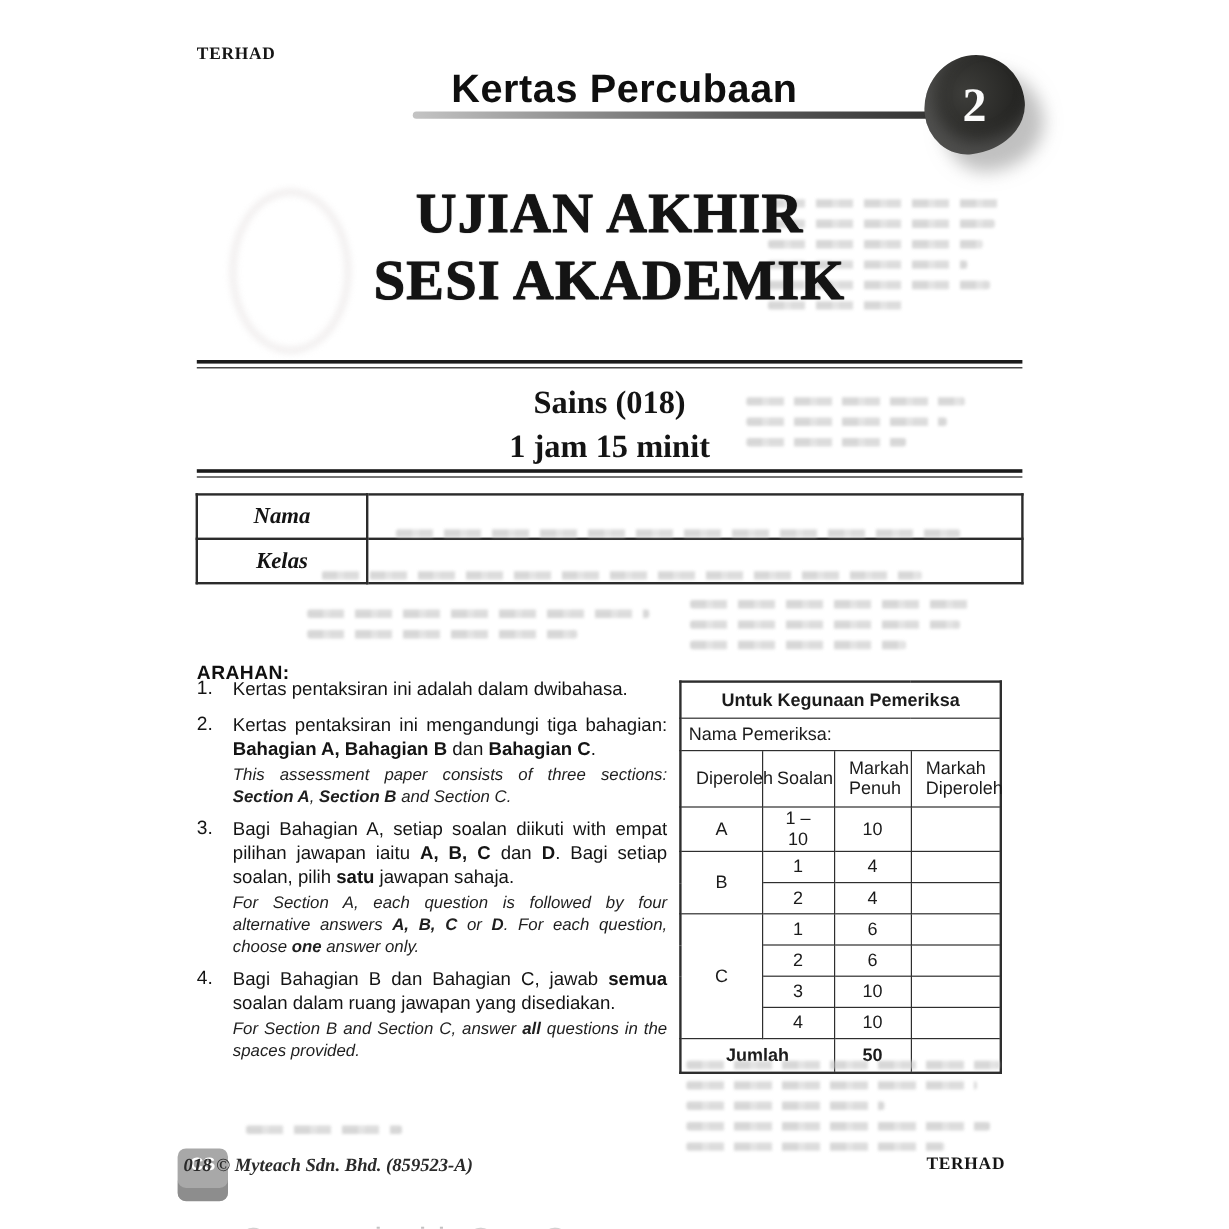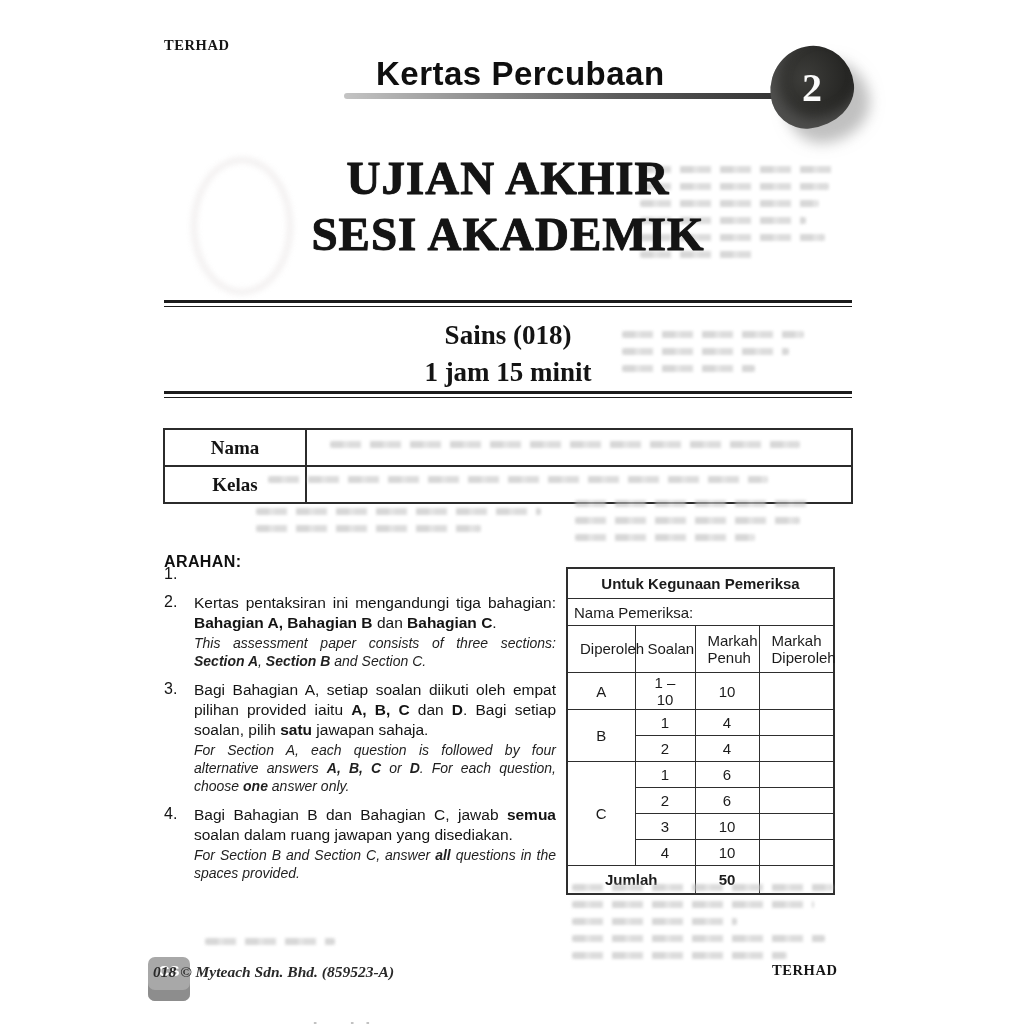--- a/index.html
+++ b/index.html
@@ -99,21 +99,21 @@
   <div>SESI AKADEMIK</div>
 </div>
 
 <div class="abs rule" style="left:164px;top:300px;width:688px;"></div>
 <div class="abs subject" style="left:165px;top:317px;">
   <div>Sains (018)</div>
   <div>1 jam 15 minit</div>
 </div>
 <div class="abs rule" style="left:164px;top:391px;width:688px;"></div>
 
-<table class="abs stu" style="left:163px;top:428px;">
+<table class="abs stu" style="left:163px;top:411px;font-style:italic;">
   <tbody>
       <tr>
     <td class="lbl">Nama</td>
     <td></td>
   </tr>
   <tr>
     <td class="lbl">Kelas</td>
     <td></td>
   </tr>
 </tbody>
@@ -134,35 +134,36 @@
     <div class="gline" style="width:90%"></div>
     <div class="gline" style="width:72%"></div>
 </div>
 
 <div class="abs arahan-h" style="left:164px;top:553px;text-align:right;">ARAHAN:</div>
 <div class="abs instr" style="left:164px;top:565px;">
 
   <div class="item">
     <span class="num">1.</span>
     <div class="body">
+      <p class="malay"><span>Kertas pentaksiran ini adalah dalam dwibahasa.</span></p>
     </div>
   </div>
 
   <div class="item">
     <span class="num">2.</span>
     <div class="body">
       <p class="malay"><span>Kertas pentaksiran ini mengandungi tiga bahagian: </span><span style="font-weight: 700;">Bahagian A, Bahagian B</span><span> dan </span><span style="font-weight: 700;">Bahagian C</span><span>.</span></p>
       <p class="eng"><span>This assessment paper consists of three sections: </span><span style="font-weight: 700;">Section A</span><span>, </span><span style="font-weight: 700;">Section B</span><span> and </span><span style="font-weight: 400;">Section C</span><span>.</span></p>
     </div>
   </div>
 
   <div class="item">
     <span class="num">3.</span>
     <div class="body">
-      <p class="malay"><span>Bagi Bahagian A, setiap soalan diikuti oleh empat pilihan provided iaitu </span><span style="font-weight: 700;">A, B, C</span><span> dan </span><span style="font-weight: 700;">D</span><span>. Bagi setiap soalan, pilih </span><span style="font-weight: 700;">satu</span><span> jawapan sahaja.</span></p>
+      <p class="malay"><span>Bagi Bahagian A, setiap soalan diikuti with empat pilihan jawapan iaitu </span><span style="font-weight: 700;">A, B, C</span><span> dan </span><span style="font-weight: 700;">D</span><span>. Bagi setiap soalan, pilih </span><span style="font-weight: 700;">satu</span><span> jawapan sahaja.</span></p>
       <p class="eng"><span>For Section A, each question is followed by four alternative answers </span><span style="font-weight: 700;">A, B, C</span><span> or </span><span style="font-weight: 700;">D</span><span>. For each question, choose </span><span style="font-weight: 700;">one</span><span> answer only.</span></p>
     </div>
   </div>
 
   <div class="item">
     <span class="num">4.</span>
     <div class="body">
       <p class="malay"><span>Bagi Bahagian B dan Bahagian C, jawab </span><span style="font-weight: 700;">semua</span><span> soalan dalam ruang jawapan yang disediakan.</span></p>
       <p class="eng"><span>For Section B and Section C, answer </span><span style="font-weight: 700;">all</span><span> questions in the spaces provided.</span></p>
     </div>

